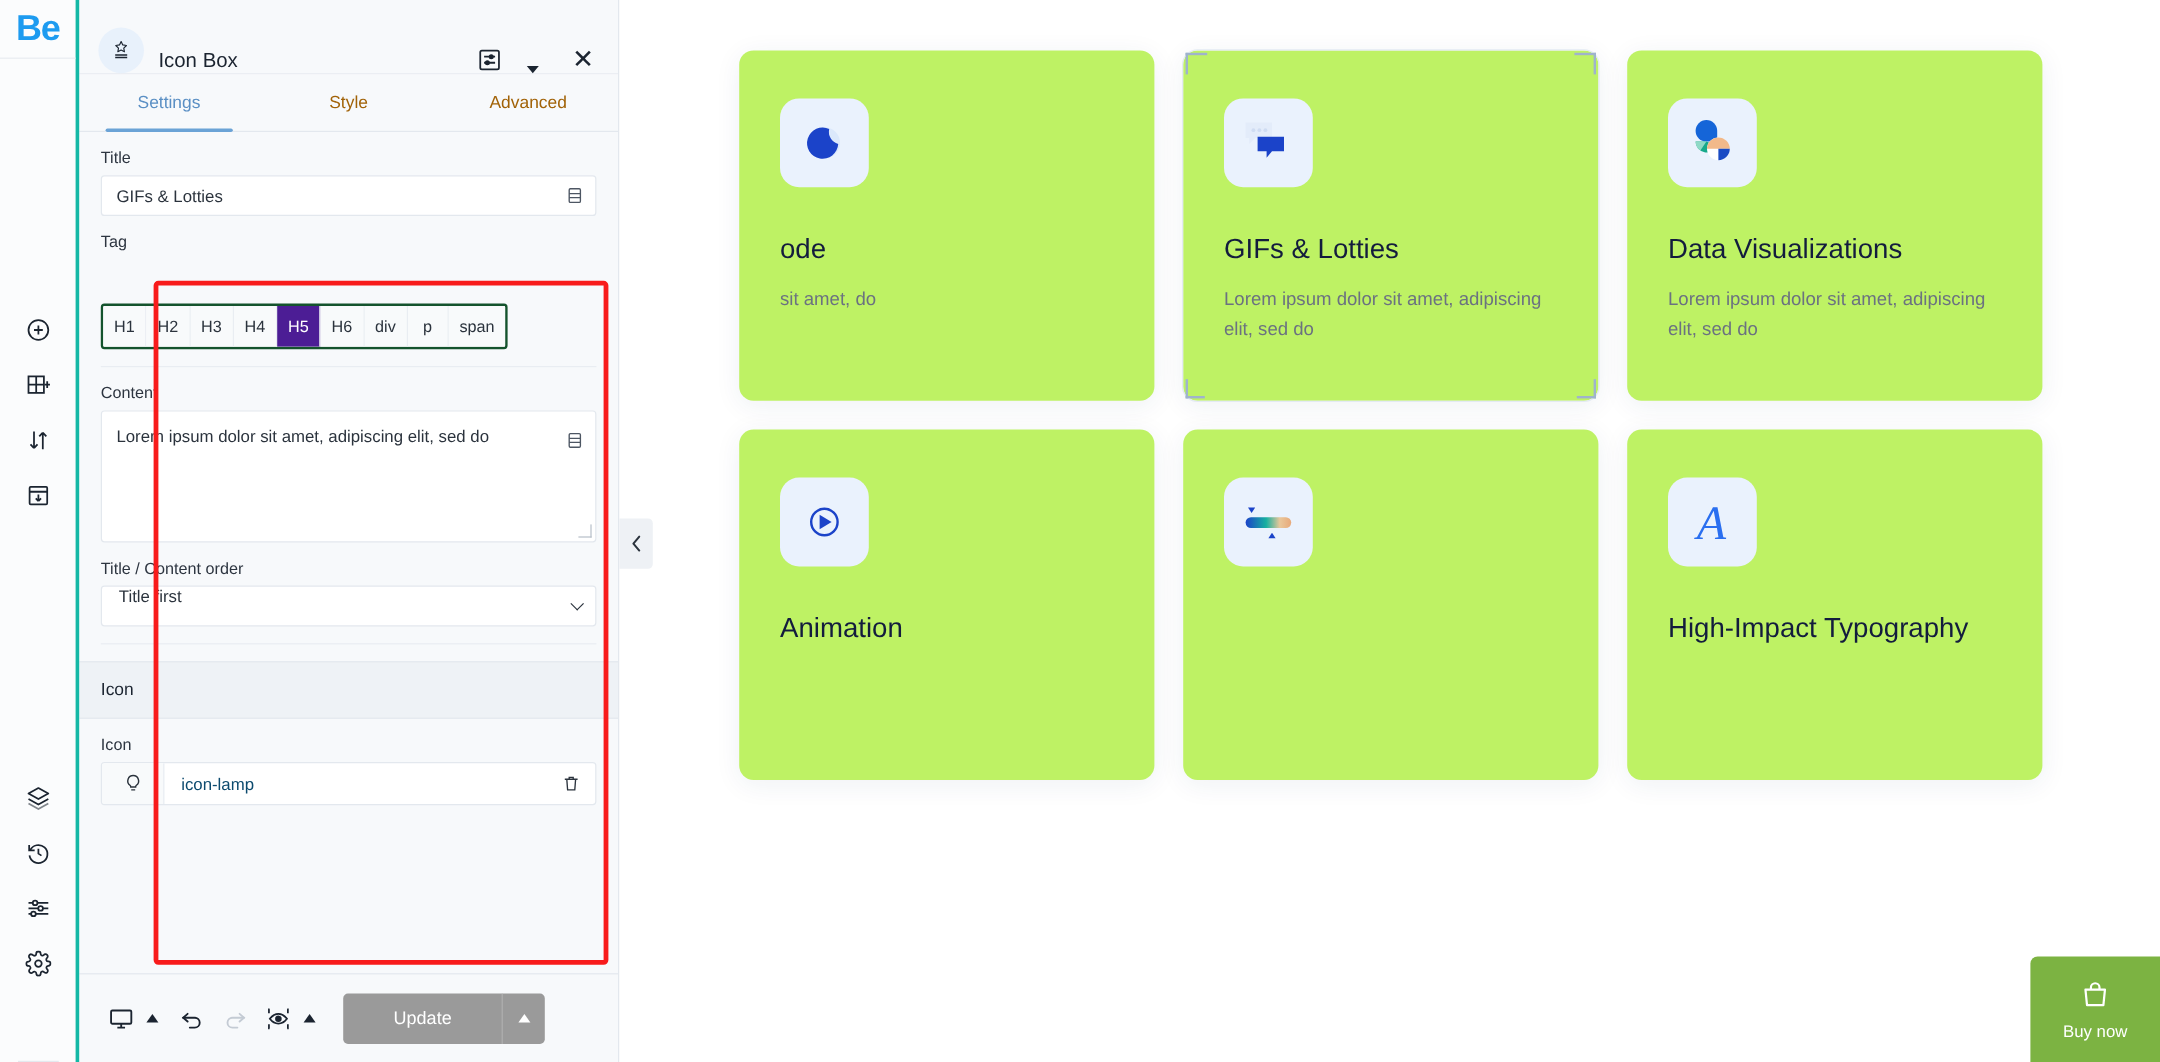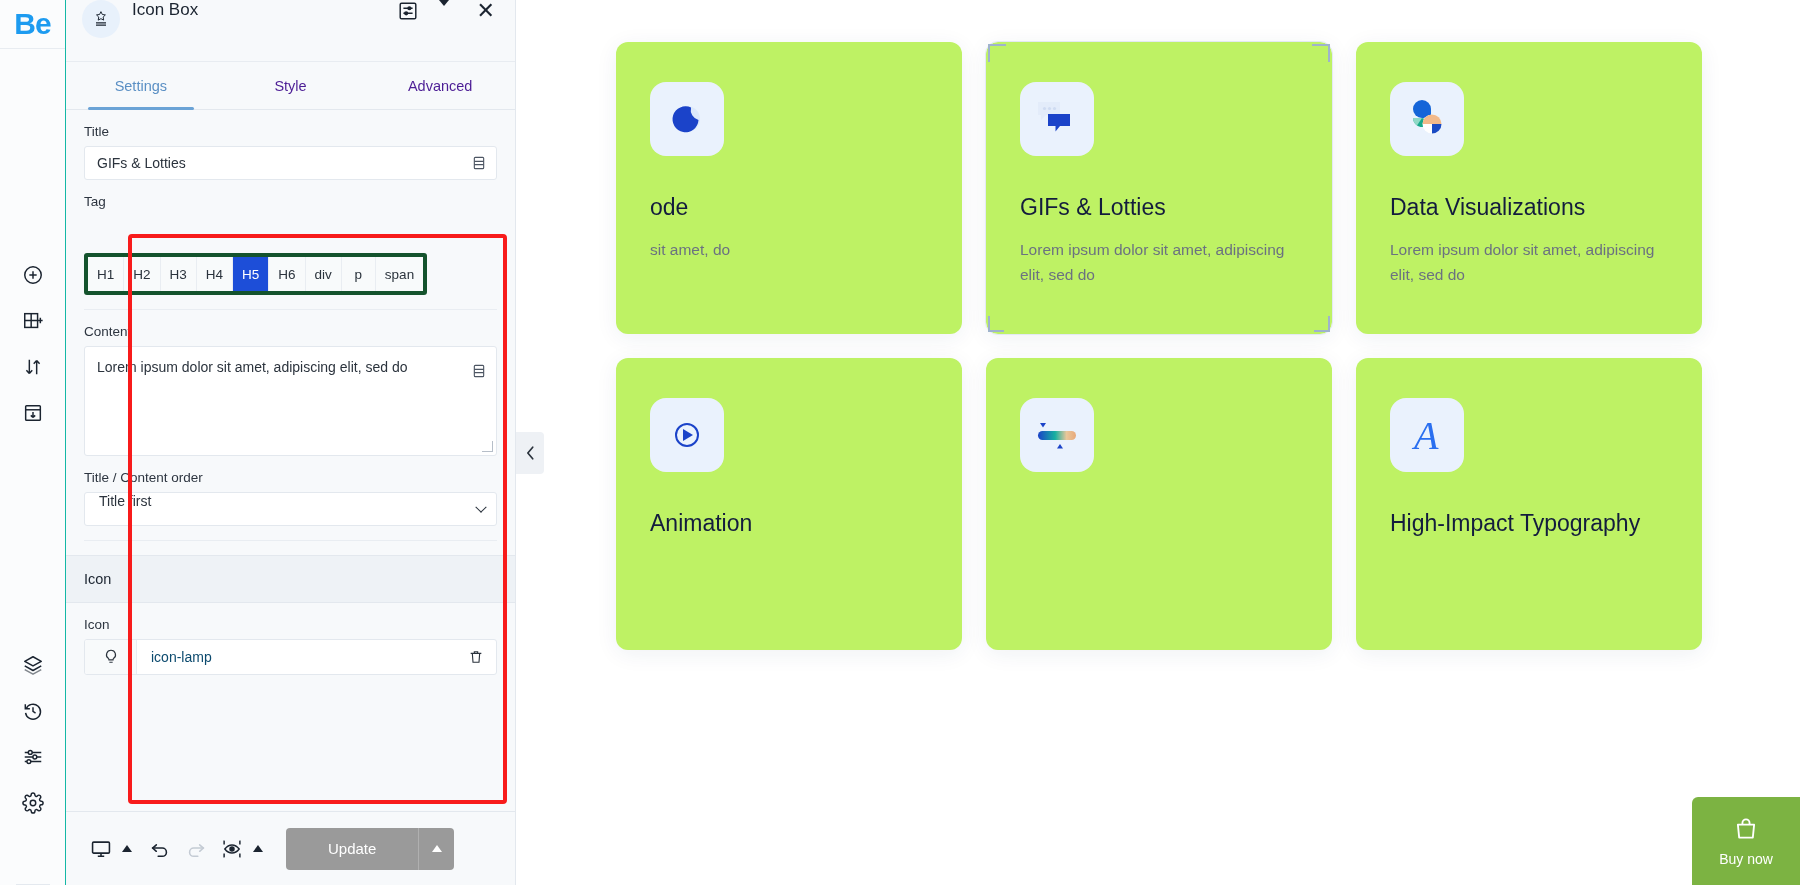--- a/index.html
+++ b/index.html
@@ -6,21 +6,21 @@
   html, body {
     width: 1800px; height: 885px;
     font-family: "Liberation Sans", sans-serif;
     background: #ffffff; overflow: hidden;
   }
   .screen { position: relative; width: 1800px; height: 885px; display: flex; }
 
   
   .rail {
     width: 66px; height: 885px; background: #fbfcfd;
-    border-right: 1px solid #14b8a6;
+    border-right: 3px solid #14b8a6;
     display: flex; flex-direction: column; align-items: center;
     flex: 0 0 66px; position: relative; z-index: 5; gap: 28px;
   }
   .rail-logo {
     height: 62px; width: 100%; display: flex; align-items: center;
     justify-content: center; border-bottom: 1px solid #e8ecf1;
     color: #1d9bf0; font-size: 30px; font-weight: bold; letter-spacing: -1px;
   }
   .rail-icons { display: flex; flex-direction: column; align-items: center; width: 100%; }
   .rail-btn {
@@ -32,21 +32,21 @@
   .rail-gap-b { height: 190px; }
   .rail-sep { width: 34px; height: 1px; background: #e4e9ef; margin-top: 30px; }
 
   
   .panel {
     width: 450px; flex: 0 0 450px; height: 885px; background: #f7f9fb;
     border-right: 1px solid #e3e8ee; position: relative; z-index: 4;
     display: flex; flex-direction: column;
   }
   .panel-head {
-    height: 62px; display: flex; align-items: flex-start; padding: 0 16px;
+    height: 62px; display: flex; align-items: flex-end; padding: 0 16px;
     background: #f7f9fb; border-bottom: 1px solid #e8ecf1; gap: 12px;
   }
   .widget-badge {
     width: 38px; height: 38px; border-radius: 50%; background: #e8f1fb;
     display: flex; align-items: center; justify-content: center; color: #1b2430;
   }
   .widget-title { font-size: 17px; color: #1b2430; font-weight: 500; flex: 1; }
   .head-icon { color: #1b2430; display: flex; align-items: center; cursor: pointer; }
   .caret-down {
     width: 0; height: 0; border-left: 5px solid transparent;
@@ -54,21 +54,21 @@
     margin-left: 8px; cursor: pointer;
   }
   .close-x { margin-left: 16px; margin-right: 4px; font-size: 22px; color: #1b2430; cursor: pointer; line-height: 1; }
 
   .tabs {
     display: flex; height: 48px; background: #f7f9fb;
     border-bottom: 1px solid #e3e8ee;
   }
   .tab {
     flex: 1; display: flex; align-items: center; justify-content: center;
-    font-size: 14.5px; color: #4c1d95; cursor: pointer; position: relative;
+    font-size: 14.5px; color: #a16207; cursor: pointer; position: relative;
   }
   .tab.active { color: #5a8fc4; }
   .tab.active::after {
     content: ""; position: absolute; left: 22px; right: 22px; bottom: -1px;
     height: 3px; background: #6ba3d6; border-radius: 2px;
   }
 
   .panel-body { flex: 1; overflow: hidden; position: relative; }
 
   
@@ -85,31 +85,31 @@
     position: relative; background: #fff; border: 1px solid #e3e8ee;
     border-radius: 3px; height: 34px; display: flex; align-items: center;
     padding: 0 34px 0 12px; font-size: 14px; color: #2b333d;
   }
   .input-adorn {
     position: absolute; right: 9px; top: 50%; transform: translateY(-50%);
     color: #4d5663; display: flex; cursor: pointer;
   }
 
   .tag-row {
-    display: flex; border: 4px solid #14532d; border-radius: 3px;
+    display: flex; border: 2px solid #14532d; border-radius: 3px;
     overflow: hidden; background: #fff; width: fit-content; margin-top: 44px;
   }
   .tag-btn {
     min-width: 34px; height: 34px; display: flex; align-items: center;
     justify-content: center; font-size: 13.5px; color: #2b333d;
     border-right: 1px solid #e9edf2; background: #f8fafb; padding: 0 9px;
     cursor: pointer;
   }
   .tag-btn:last-child { border-right: none; }
-  .tag-btn.active { background: #1d4ed8; color: #fff; }
+  .tag-btn.active { background: #4c1d95; color: #fff; }
 
   .divider { height: 1px; background: #e9edf2; margin: 14px 0 0; }
 
   .textarea-box {
     position: relative; background: #fff; border: 1px solid #e3e8ee;
     border-radius: 3px; height: 110px; padding: 10px 34px 10px 12px;
     font-size: 14px; color: #2b333d; line-height: 1.5;
   }
   .resize-grip {
     position: absolute; right: 3px; bottom: 3px; width: 11px; height: 11px;

